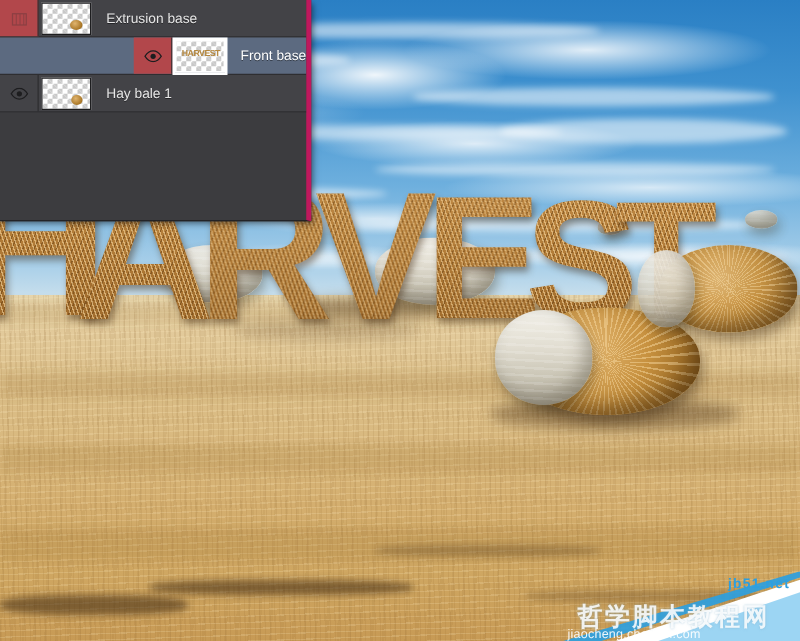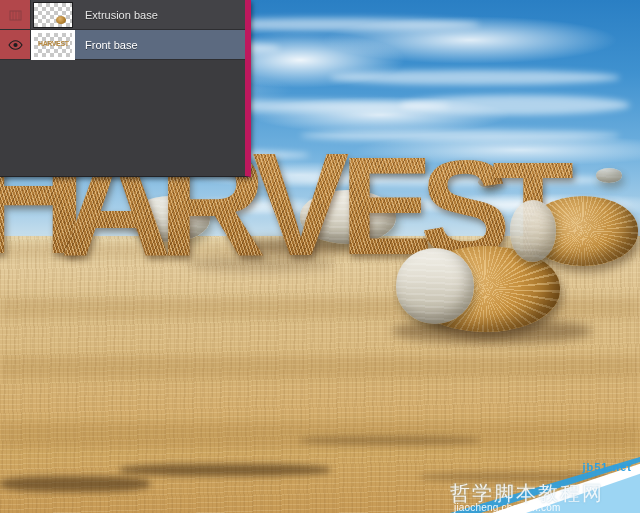--- a/index.html
+++ b/index.html
@@ -59,26 +59,26 @@
   .bale.wrapped{
     background:
       repeating-linear-gradient(3deg, rgba(255,255,255,.16) 0px, rgba(255,255,255,.16) 2px, rgba(0,0,0,0) 2px, rgba(0,0,0,0) 6px),
       linear-gradient(180deg,#f3f1ea 0%,#e2ded2 38%,#c9c4b4 72%,#a9a394 100%);
     box-shadow:inset -6px -6px 14px rgba(90,84,66,.45), 2px 5px 9px rgba(60,48,22,.38);
   }
   .baleshadow{position:absolute;border-radius:50%;background:rgba(60,38,12,.38);filter:blur(5px);}
 
   
   .panel{position:absolute;left:0;top:0;width:245px;height:176px;
-    background:#3c3c3f;border-right:6px solid #be185d;border-bottom:1px solid #232326;
+    background:#3c3c3f;border-right:4px solid #be185d;border-bottom:1px solid #232326;
     box-shadow:1px 2px 5px rgba(0,0,0,.5);overflow:hidden;}
   .row{position:relative;display:flex;align-items:center;height:29px;
     border-bottom:1px solid #2e2e31;background:#434347;}
   .row.alt{background:#3f3f43;}
-  .row.selected{background:#5c6a80;}
+  .row.selected{background:#5c6a80;justify-content:flex-end;}
   .eyecell{width:30px;height:29px;display:flex;align-items:center;justify-content:center;
     flex:0 0 30px;border-right:1px solid #2e2e31;}
   .eyecell.red{background:#b2474b;}
   .thumbcell{width:44px;display:flex;align-items:center;justify-content:center;flex:0 0 44px;}
   .thumb{width:38px;height:24px;border:1px solid #1e1e20;position:relative;overflow:hidden;
     background-color:#fff;
     background-image:
       linear-gradient(45deg,#c8c8c8 25%,transparent 25%,transparent 75%,#c8c8c8 75%),
       linear-gradient(45deg,#c8c8c8 25%,transparent 25%,transparent 75%,#c8c8c8 75%);
     background-size:8px 8px;background-position:0 0,4px 4px;}
@@ -99,21 +99,21 @@
   .eye svg{display:block;}
 
   
   .wm{position:absolute;right:0;bottom:0;width:190px;height:56px;overflow:hidden;}
   .wm-white{position:absolute;left:0;bottom:0;width:190px;height:56px;
     background:#ffffff;clip-path:polygon(22% 100%,100% 12%,100% 100%);}
   .wm-blue{position:absolute;left:0;bottom:0;width:190px;height:56px;
     background:#2d9fe0;clip-path:polygon(0% 100%, 100% 0%, 100% 9%, 16% 100%);opacity:.92;}
   .wm-blue2{position:absolute;left:0;bottom:0;width:190px;height:56px;
     background:#4ab3ea;clip-path:polygon(40% 100%, 100% 30%, 100% 100%);opacity:.55;}
-  .wm-cn{position:absolute;left:0;bottom:6px;font-size:20px;font-weight:400;
+  .wm-cn{position:absolute;left:12px;bottom:6px;font-size:20px;font-weight:700;
     color:rgba(255,255,255,.85);letter-spacing:2px;text-shadow:0 0 2px rgba(120,170,200,.6);margin-top:32px;}
   .wm-site{position:absolute;right:8px;top:4px;font-size:11px;font-weight:700;color:#2d9fe0;
     letter-spacing:1px;}
   .wm-url{position:absolute;left:4px;bottom:0px;font-size:10px;color:rgba(255,255,255,.9);
     letter-spacing:.2px;}
 </style>
 </head>
 <body>
 
 <div class="canvas">
@@ -197,20 +197,36 @@
             </svg>
           </span>
         </div>
         <div class="thumbcell">
           <div class="thumb sel">
             <div class="mini-harvest">HARVEST</div>
           </div>
         </div>
         <div class="lname">Front base</div>
       </div>
+      <div class="row">
+        <div class="eyecell">
+          <span class="eye">
+            <svg width="15" height="10" viewBox="0 0 15 10">
+              <path d="M7.5 0.7C3.6 0.7 1 5 1 5s2.6 4.3 6.5 4.3S14 5 14 5 11.4 0.7 7.5 0.7z" fill="none" stroke="#1d1d1f" stroke-width="1.1"></path>
+              <circle cx="7.5" cy="5" r="2.1" fill="#1d1d1f"></circle>
+            </svg>
+          </span>
+        </div>
+        <div class="thumbcell">
+          <div class="thumb">
+            <div class="mini-bale" style="left: 23px; top: 13px; width: 9px; height: 8px;"></div>
+          </div>
+        </div>
+        <div class="lname">Hay bale 1</div>
+      </div>
     </div>
 
   <div class="wm">
     <div class="wm-white"></div>
     <div class="wm-blue"></div>
     <div class="wm-blue2"></div>
     <div class="wm-cn">哲学脚本教程网</div>
     <div class="wm-site">jb51.net</div>
     <div class="wm-url">jiaocheng.chedian.com</div>
   </div>

